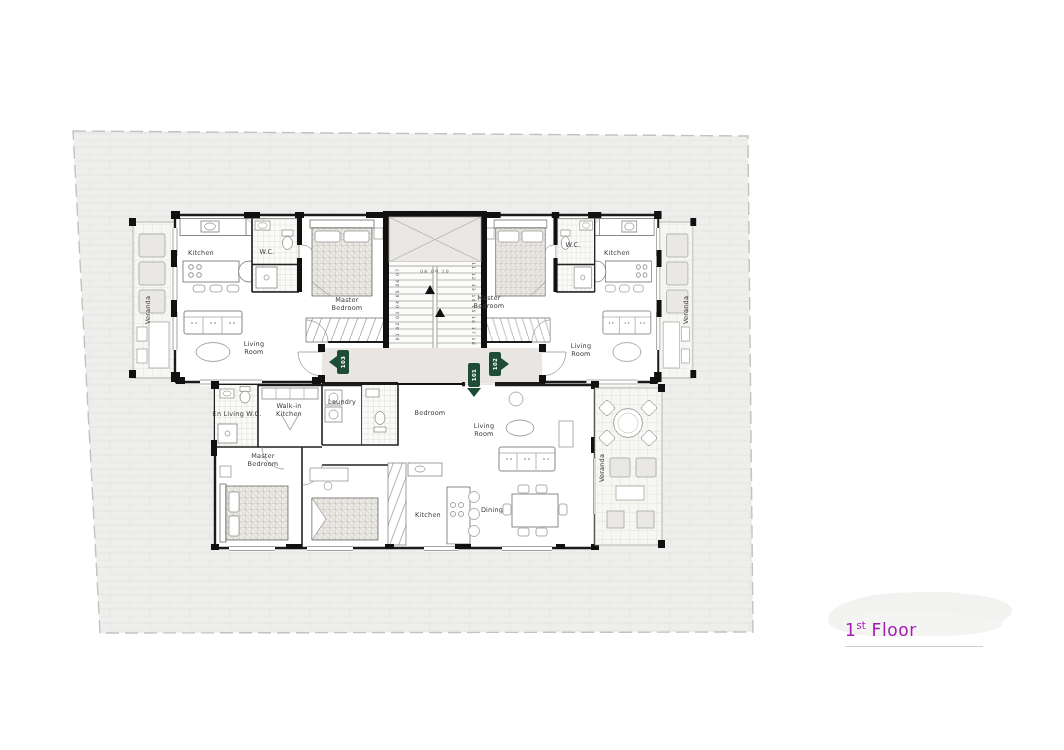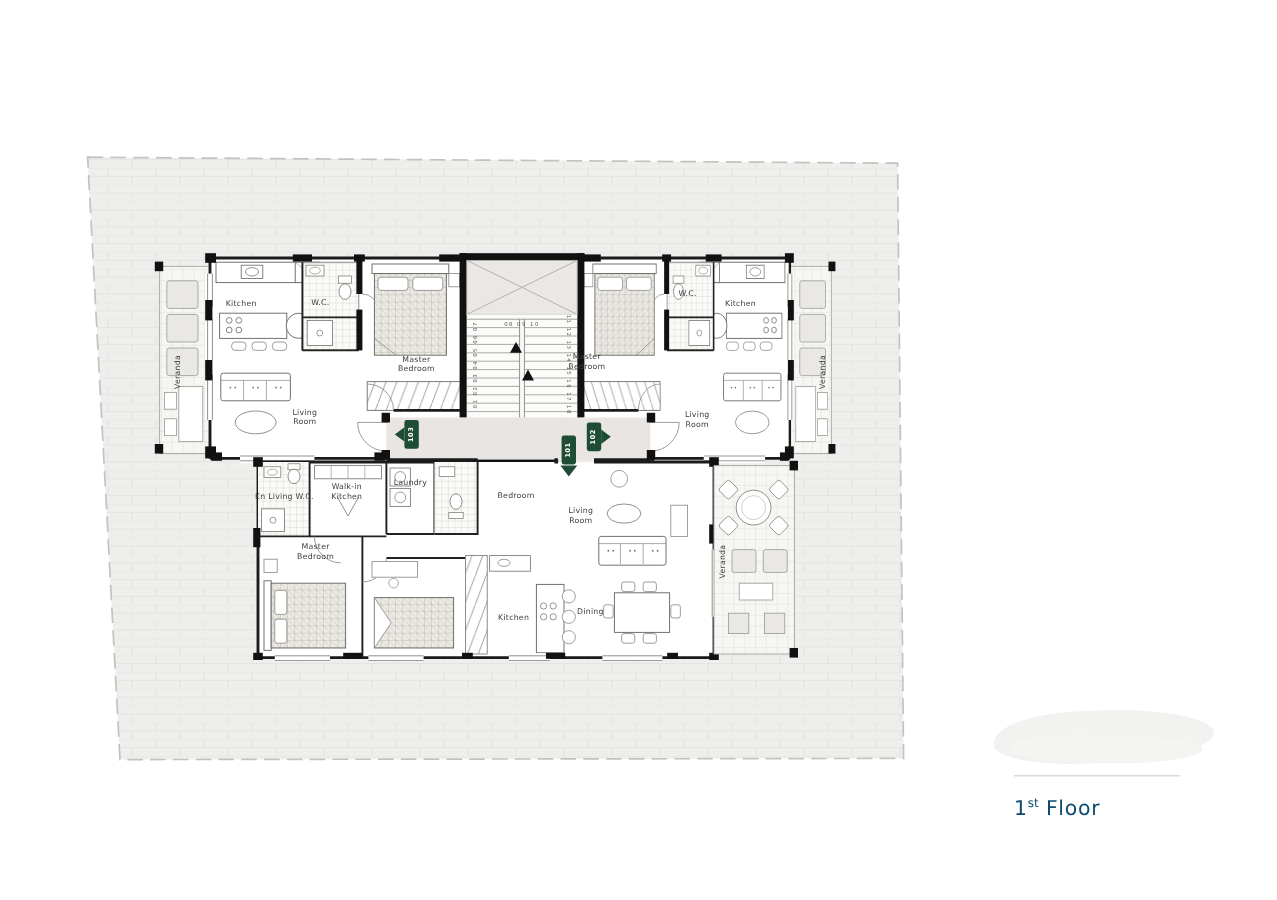--- a/index.html
+++ b/index.html
@@ -17,21 +17,21 @@
   .marker span{position:absolute;left:50%;top:50%;transform:translate(-50%,-50%) rotate(-90deg);
        font-size:5.5px;font-weight:bold;color:#fff;letter-spacing:.4px;}
   .tri{position:absolute;width:0;height:0;}
   .tri-left{border-top:6px solid transparent;border-bottom:6px solid transparent;border-right:8px solid #1e4c34;}
   .tri-right{border-top:6px solid transparent;border-bottom:6px solid transparent;border-left:8px solid #1e4c34;}
   .tri-down{border-left:7px solid transparent;border-right:7px solid transparent;border-top:9px solid #1e4c34;}
   .blob{position:absolute;background:#f2f2f1;}
   .blob.b1{left:828px;top:592px;width:184px;height:44px;border-radius:46% 54% 58% 42% / 62% 52% 58% 44%;transform:rotate(-1.5deg);}
   .blob.b2{left:842px;top:612px;width:160px;height:24px;background:#f4f4f3;border-radius:40% 60% 50% 50% / 55% 45% 60% 40%;transform:rotate(1deg);}
   .footer-line{position:absolute;left:845px;top:646px;width:138px;height:1px;background:#cfcfcd;}
-  .floor-title{position:absolute;left:845px;top:664px;font-size:17px;color:#0c4a6e;letter-spacing:.6px;}
+  .floor-title{position:absolute;left:845px;top:620px;font-size:17px;color:#a21caf;letter-spacing:.6px;}
   .floor-title sup{font-size:10px;letter-spacing:0;}
 </style>
 </head>
 <body>
 
 <div id="stage">
 
 <svg width="1064" height="750" viewBox="0 0 1064 750">
   <defs>
     <pattern id="pat-brick" width="40" height="14" patternUnits="userSpaceOnUse">

